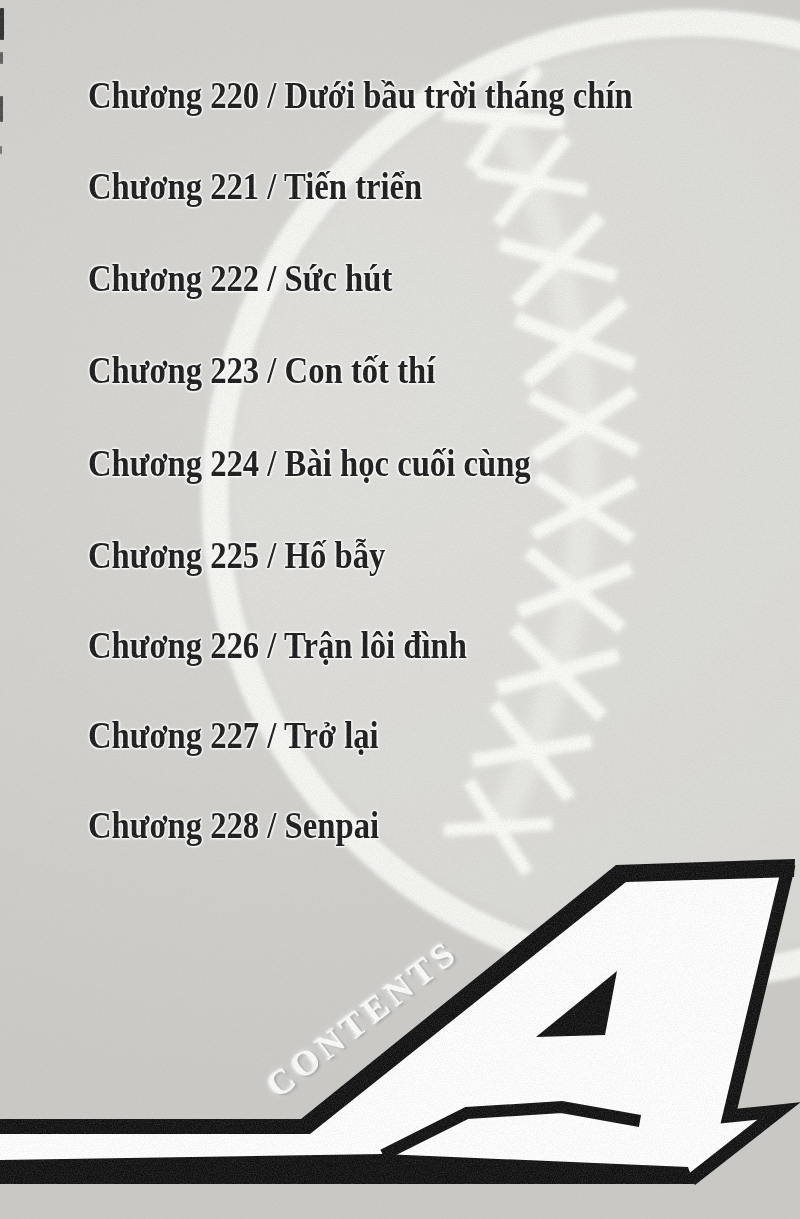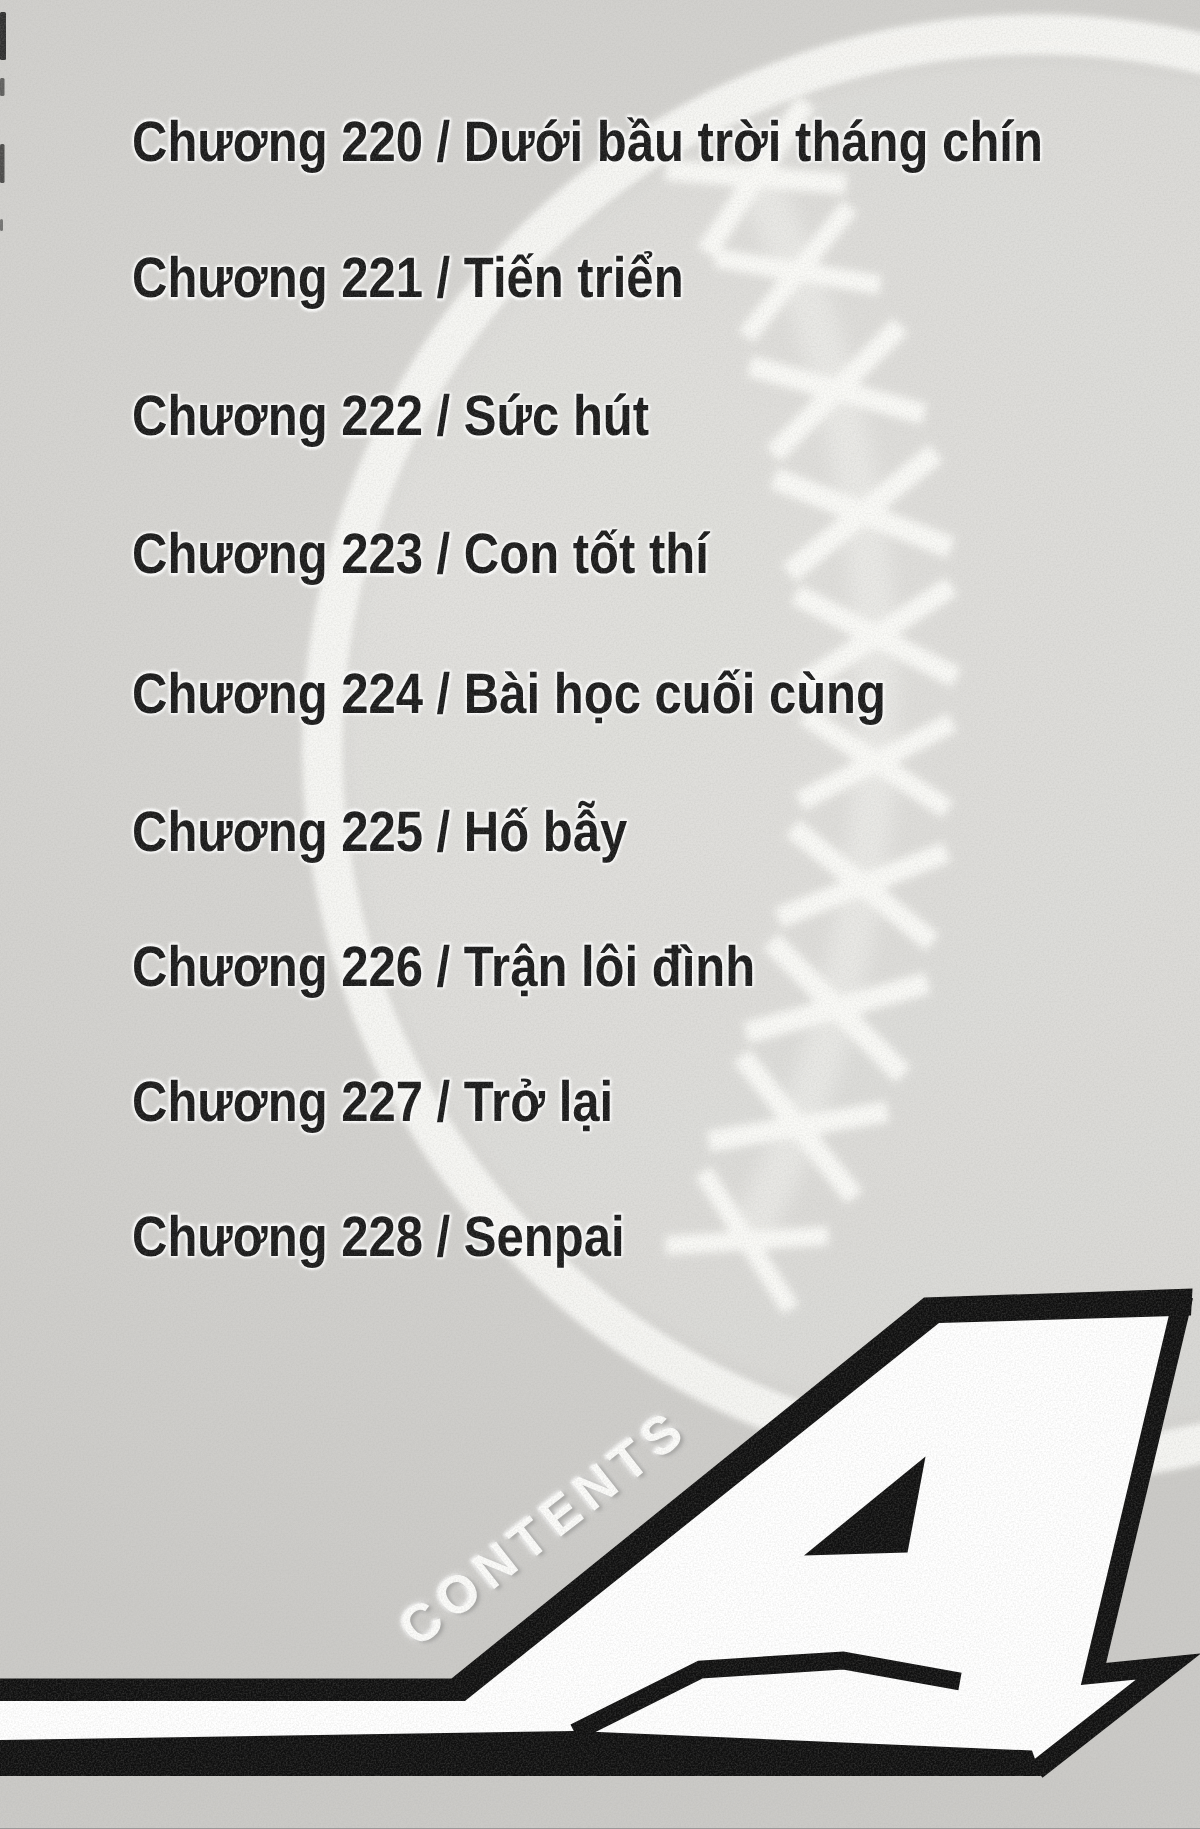--- a/index.html
+++ b/index.html
@@ -3,21 +3,21 @@
 <meta charset="utf-8">
 <style>
   html,body{margin:0;padding:0;background:#888;}
   .page{
     position:relative;
     width:800px;height:1219px;
     margin:0 auto;
     overflow:hidden;
     background:
       radial-gradient(ellipse 900px 700px at 38% 32%, #d8d7d4 0%, #d2d1ce 55%, #cbcac7 100%);
-    font-family:Liberation Sans, sans-serif;
+    font-family:Liberation Serif, serif;
   }
   svg.layer{position:absolute;left:0;top:0;width:800px;height:1219px;display:block;}
   .chapter-line{
     position:absolute;
     left:88px;
     white-space:nowrap;
     font-weight:bold;
     font-size:38px;
     line-height:44px;
     color:#1a1a1a;

